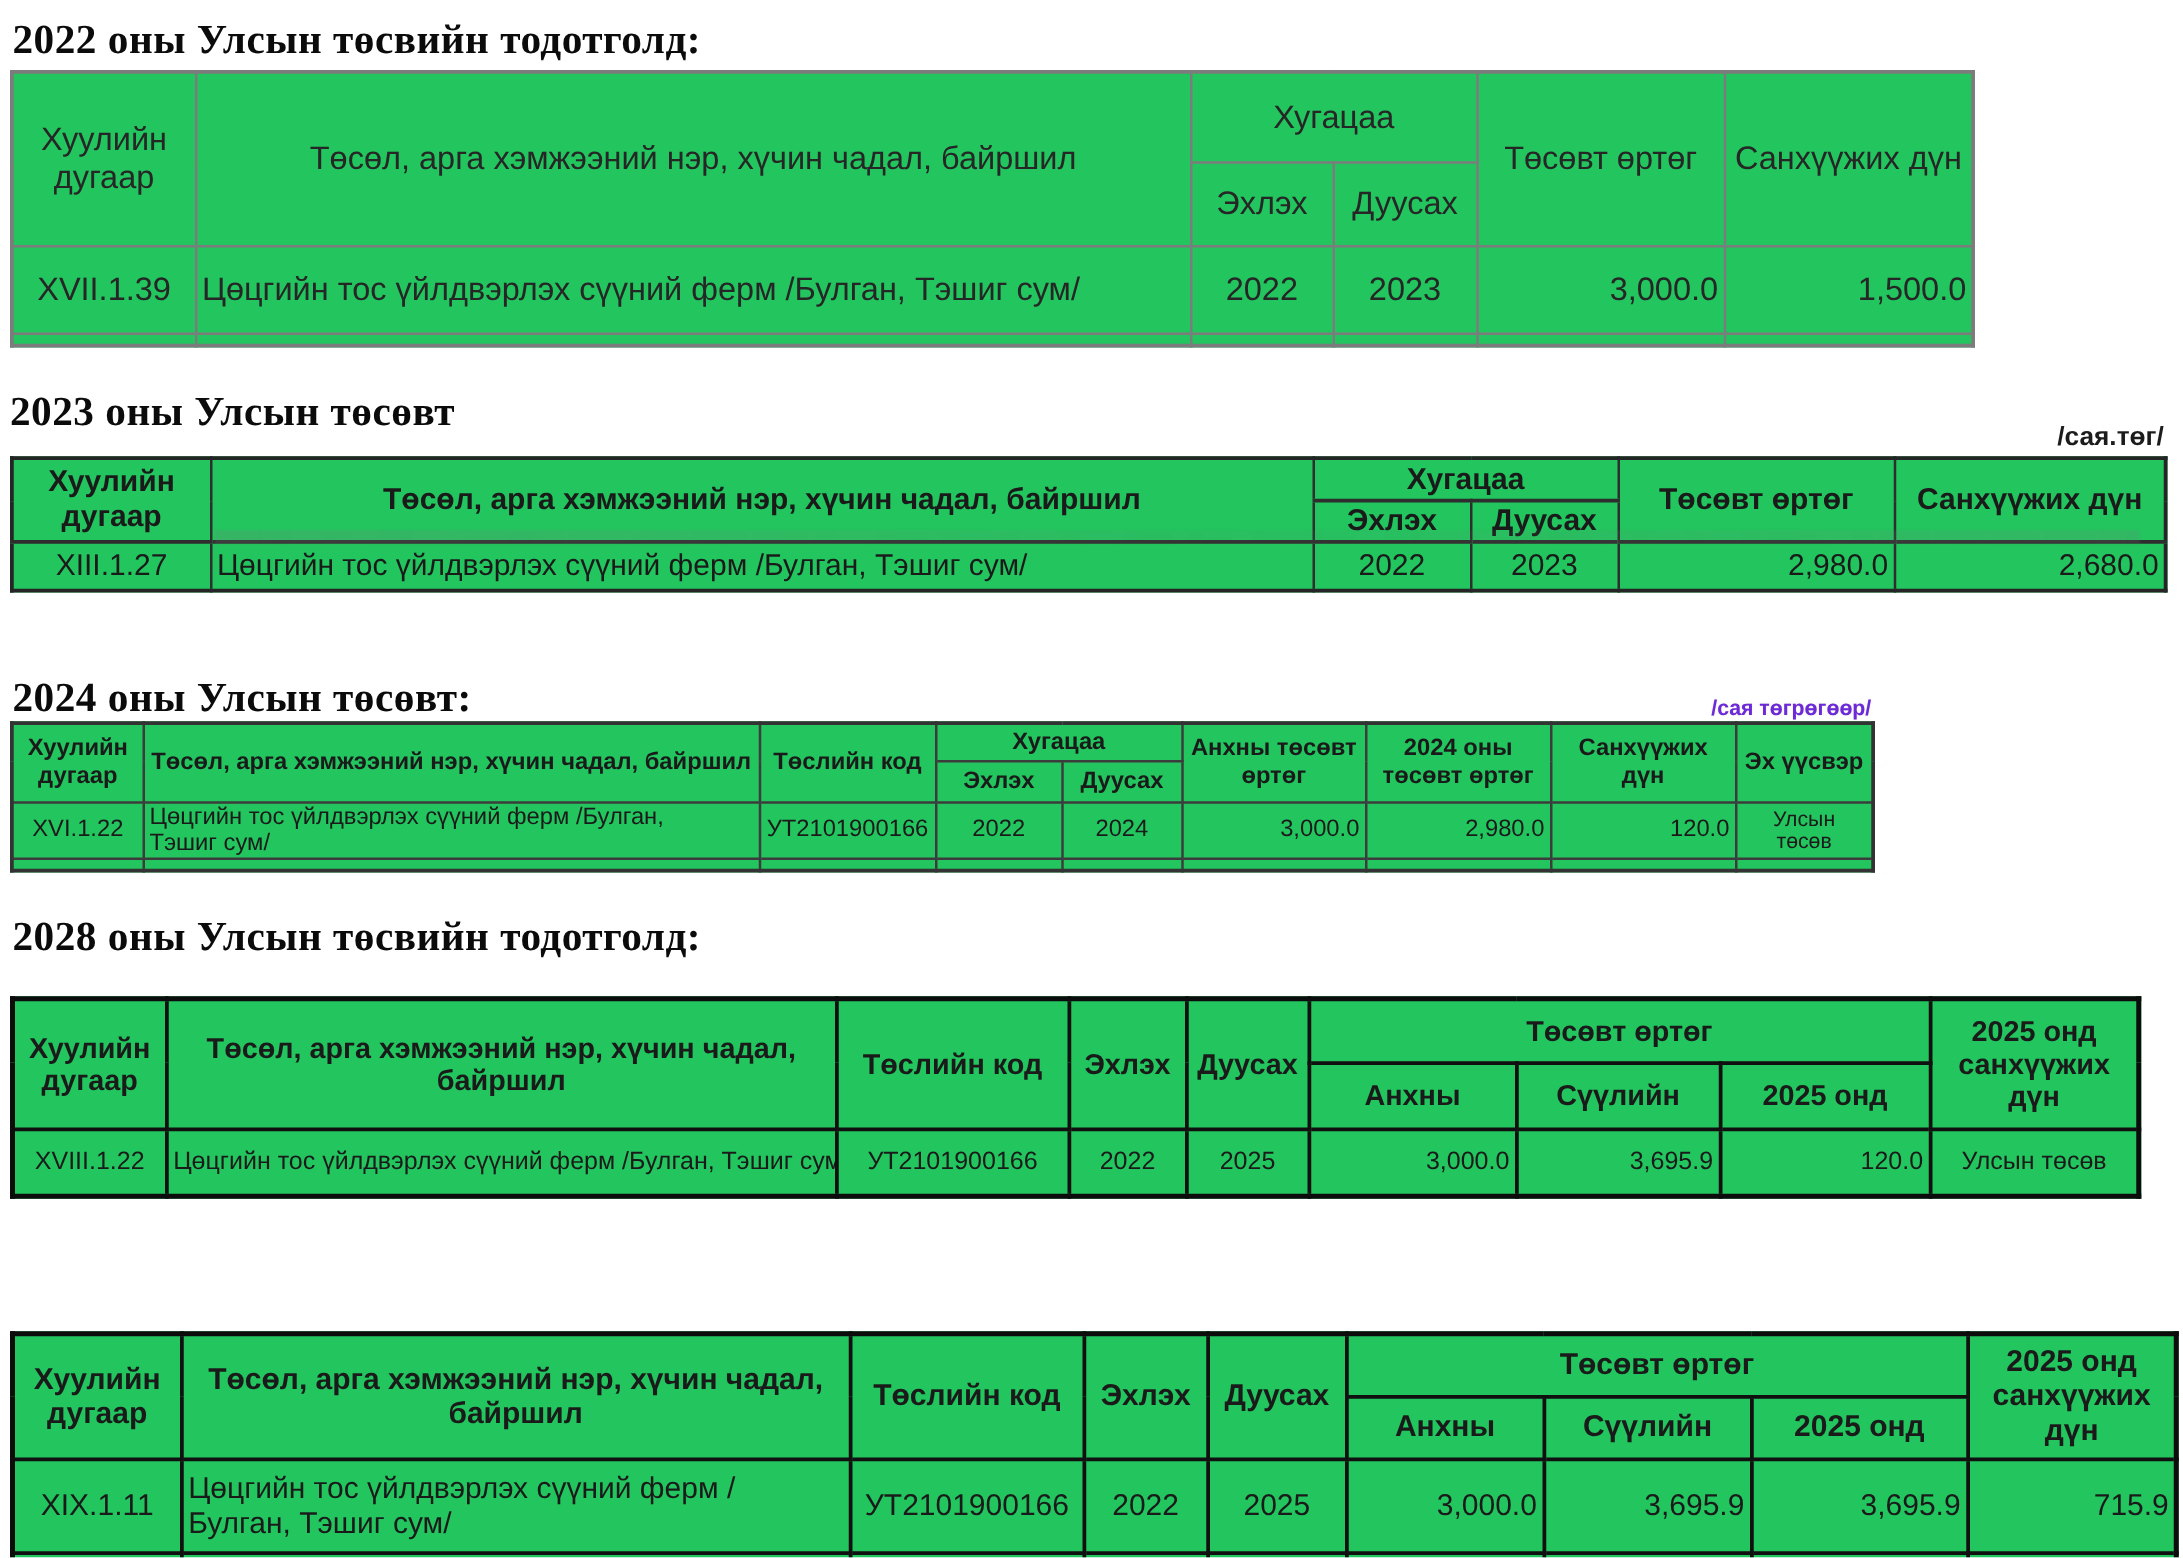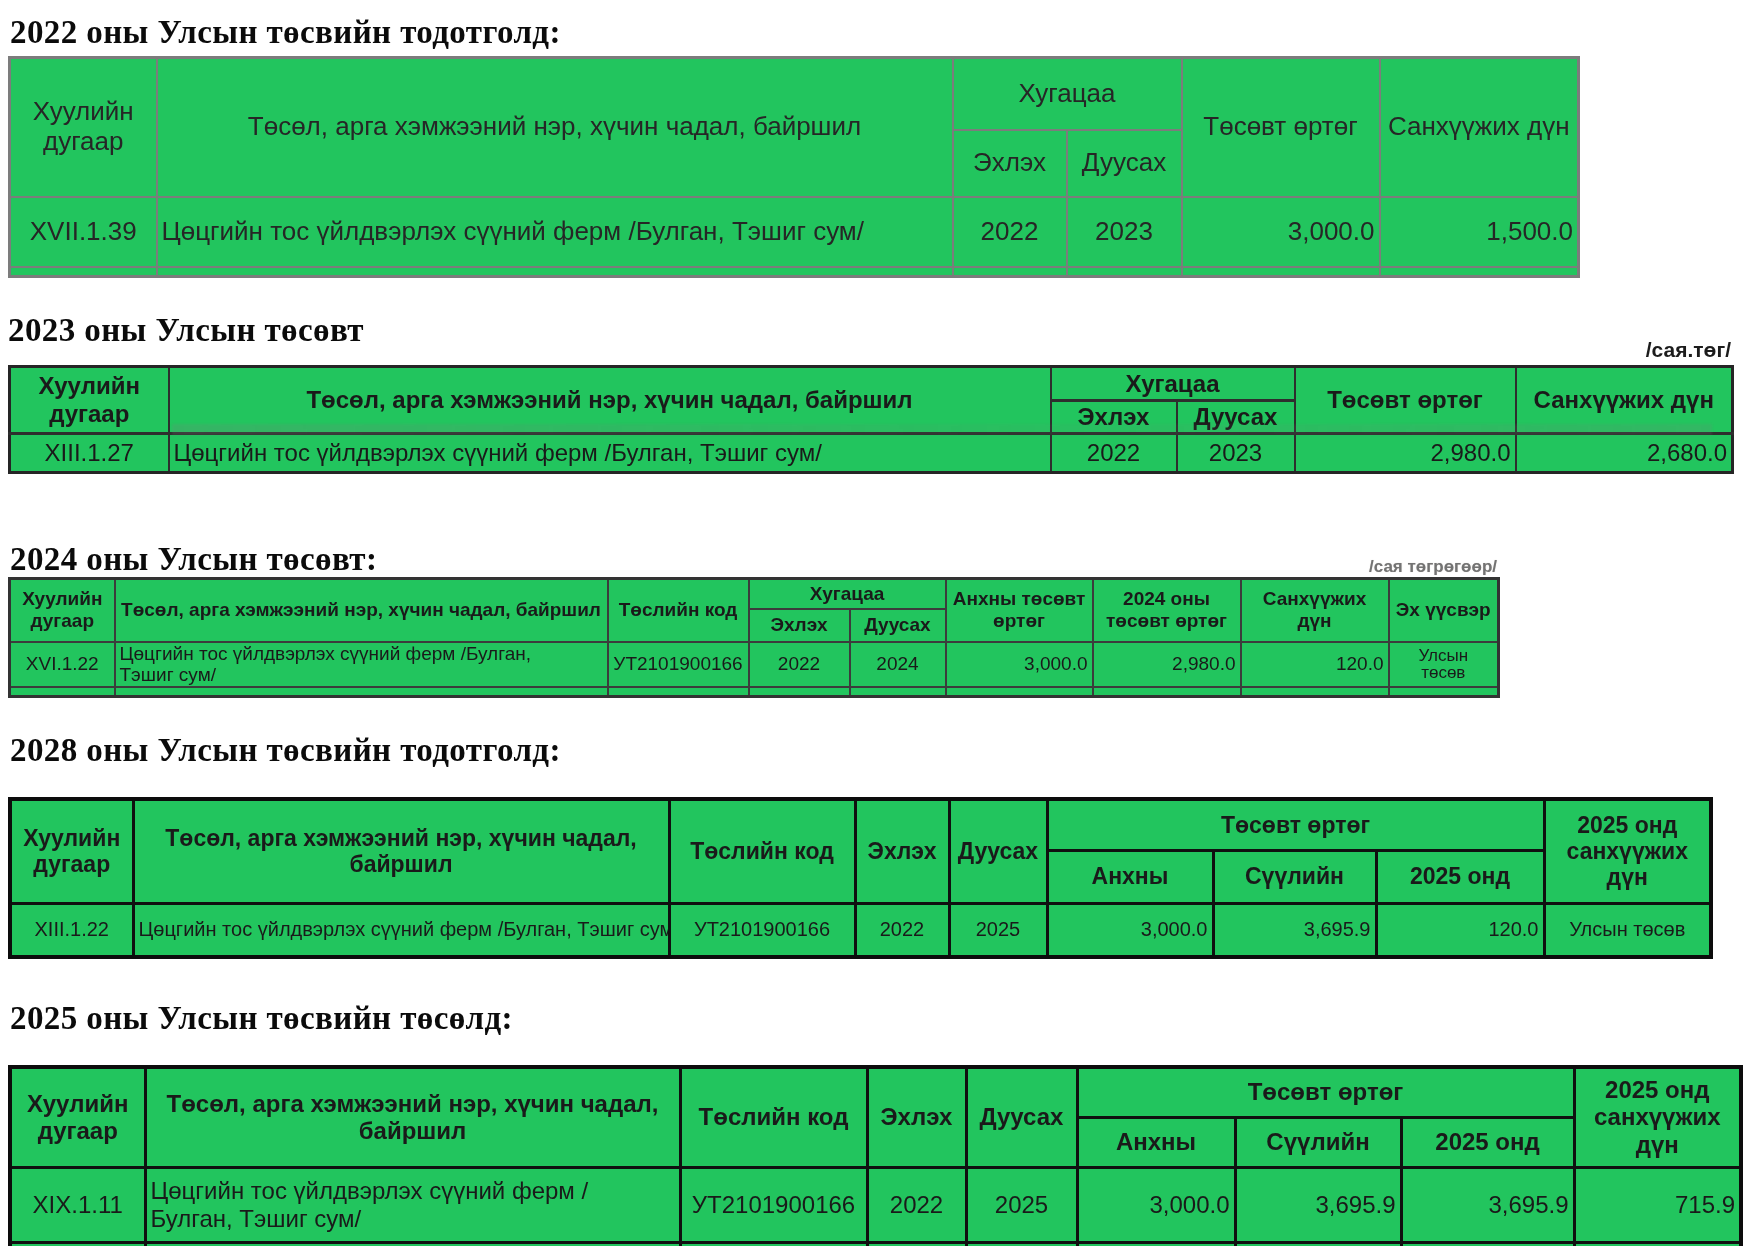--- a/index.html
+++ b/index.html
@@ -38,21 +38,21 @@
   .t4 { font-size:20px; border:4px solid #0c0c0c; }
   .t4 th, .t4 td { border:3px solid #101010; }
   .t4 th { font-size:23px; }
   .t4 .proj { white-space:nowrap; }
 
   .t5 { font-size:24px; border:4px solid #0c0c0c; }
   .t5 th, .t5 td { border:3px solid #101010; }
   .t5 .proj { padding-right:40px; }
 
   .unit-note { position:absolute; font-size:21px; font-weight:700; color:#1c1c1c; white-space:nowrap; }
-  .unit-note-faded { position:absolute; font-size:17px; font-weight:700; color:#737373; white-space:nowrap;
+  .unit-note-faded { position:absolute; font-size:17px; font-weight:700; color:#6d28d9; white-space:nowrap;
                      text-shadow:0 0 1px rgba(182,173,164,0.6); }
   .smear { position:absolute; left:172px; top:424px; width:1540px; height:11px;
            background:linear-gradient(90deg, rgba(125,125,125,0.22), rgba(125,125,125,0.07) 60%, rgba(125,125,125,0.18));
            filter:blur(1px); }
   .bluebar { position:absolute; left:1545px; top:1077px; width:192px; height:14px;
              background:#b5cedb; border-radius:7px; opacity:0.85; }
 </style>
 </head>
 <body>
 
@@ -214,34 +214,33 @@
       <th rowspan="2">Дуусах</th>
       <th colspan="3">Төсөвт өртөг</th>
       <th rowspan="2">2025 онд санхүүжих дүн</th>
     </tr>
     <tr style="height:53px">
       <th>Анхны</th>
       <th>Сүүлийн</th>
       <th>2025 онд</th>
     </tr>
     <tr style="height:54px">
-      <td class="ctr">XIII.1.22</td>
+      <td class="ctr">XVIII.1.22</td>
       <td class="proj">Цөцгийн тос үйлдвэрлэх сүүний ферм /Булган, Тэшиг сум/</td>
       <td class="ctr">УТ2101900166</td>
       <td class="ctr">2022</td>
       <td class="ctr">2025</td>
       <td class="num">3,000.0</td>
       <td class="num">3,695.9</td>
       <td class="num">120.0</td>
       <td class="ctr">Улсын төсөв</td>
     </tr>
   </tbody>
     </table>
 
-  <div class="title" style="left:10px; top:1000px;">2025 оны Улсын төсвийн төсөлд:</div>
   <div class="bluebar"></div>
 
   <table class="tbl t5" style="left:8px; top:1065px; width:1731px;">
     <colgroup>
         <col style="width:135px">
         <col style="width:535px">
         <col style="width:187px">
         <col style="width:99px">
         <col style="width:111px">
         <col style="width:158px">

